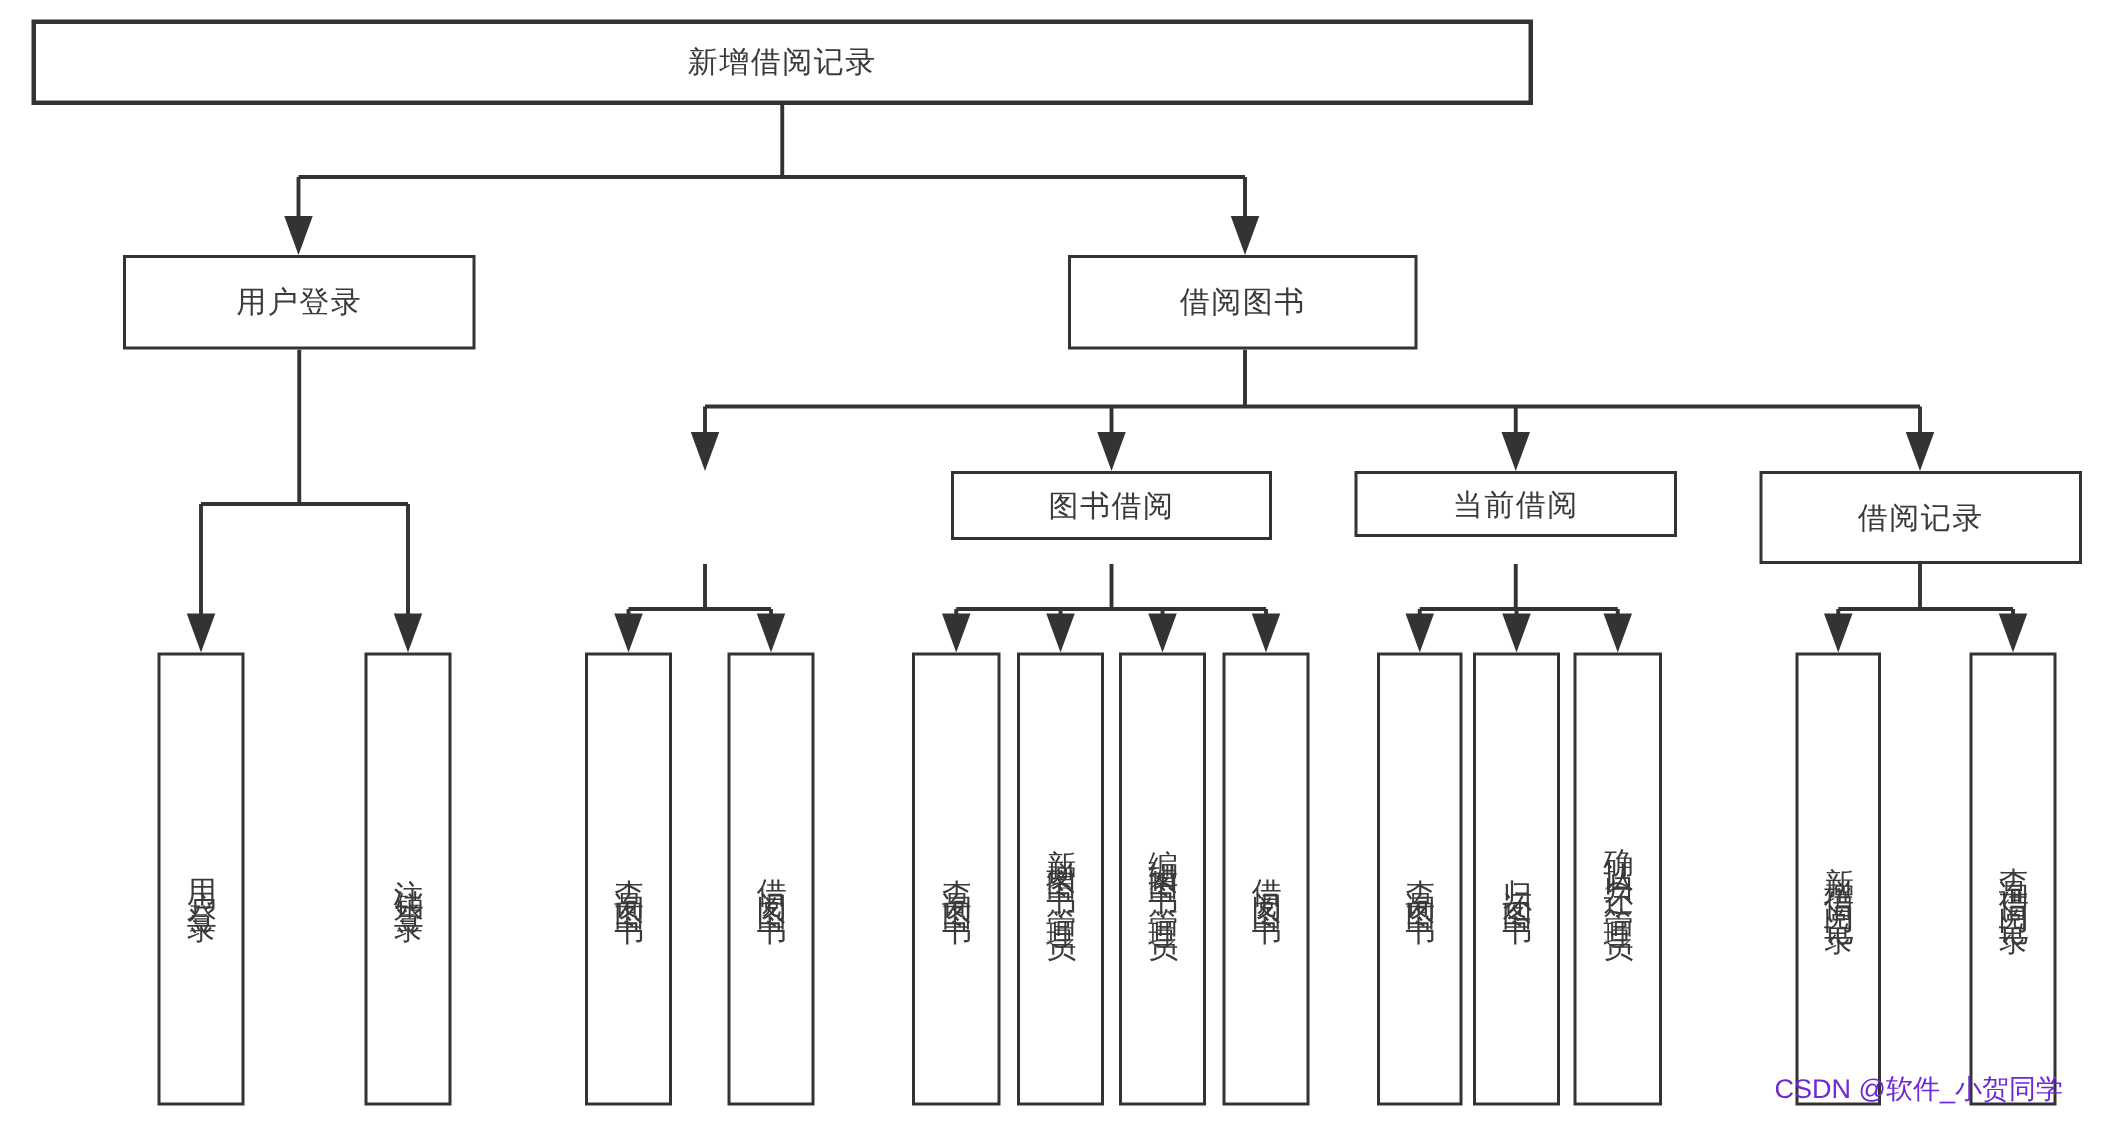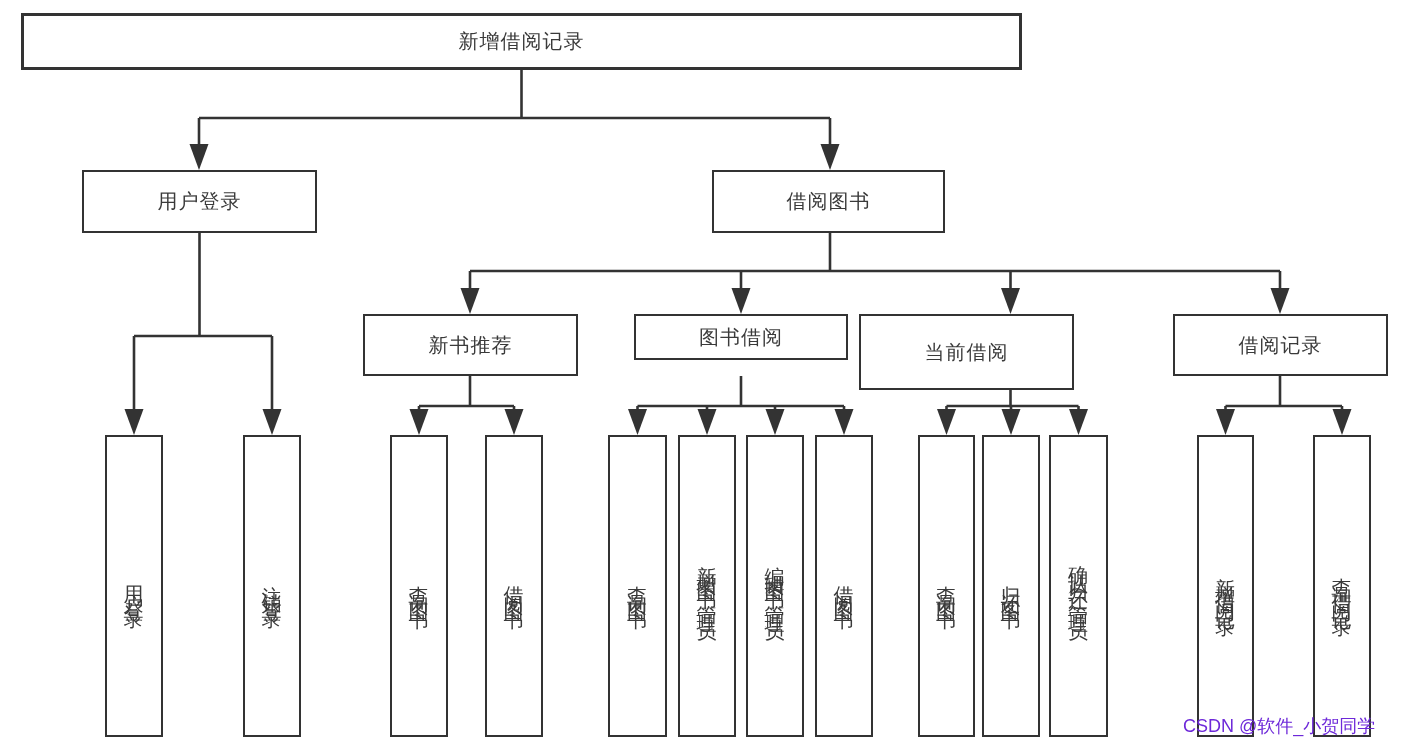--- a/index.html
+++ b/index.html
@@ -115,23 +115,22 @@
       <polygon points="1069,409 1088,409 1078.5,435" fill="#333333"></polygon>
       <polygon points="1216,409 1235,409 1225.5,435" fill="#333333"></polygon>
       <polygon points="1332.5,409 1351.5,409 1342,435" fill="#333333"></polygon>
     </svg>
 
   <div class="node hbox root" style="left:21px; top:13px; width:1001px; height:57px">新增借阅记录</div>
 
   <div class="node hbox" style="left:82px; top:170px; width:235px; height:63px">用户登录</div>
   <div class="node hbox" style="left:712px; top:170px; width:233px; height:63px">借阅图书</div>
 
-  <div class="node hbox" style="left:363px; top:314px; width:215px; height:62px">新书推荐</div>
   <div class="node hbox" style="left:634px; top:314px; width:214px; height:46px">图书借阅</div>
-  <div class="node hbox" style="left:859px; top:314px; width:215px; height:76px">当前借阅</div>
+  <div class="node hbox" style="left:903px; top:314px; width:215px; height:44px">当前借阅</div>
   <div class="node hbox" style="left:1173px; top:314px; width:215px; height:62px">借阅记录</div>
 
   <div class="node vbox" style="left:105px; top:435px; width:58px; height:302px">
     <span class="vtext">用户登录</span>
   </div>
   <div class="node vbox" style="left:243px; top:435px; width:58px; height:302px">
     <span class="vtext">注销登录</span>
   </div>
 
   <div class="node vbox" style="left:390px; top:435px; width:58px; height:302px">

